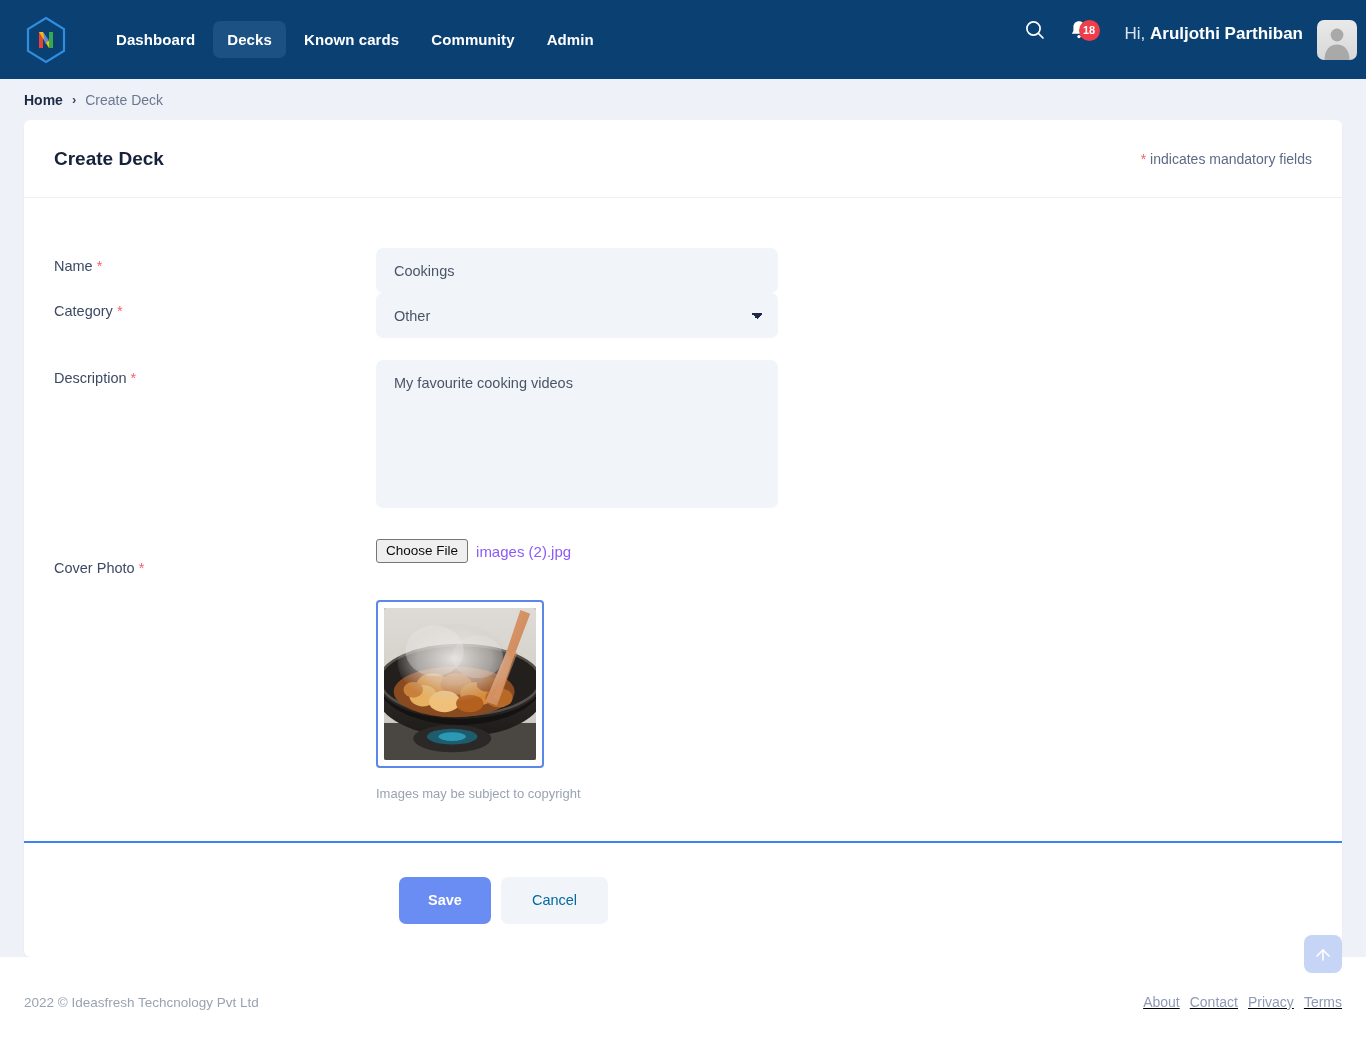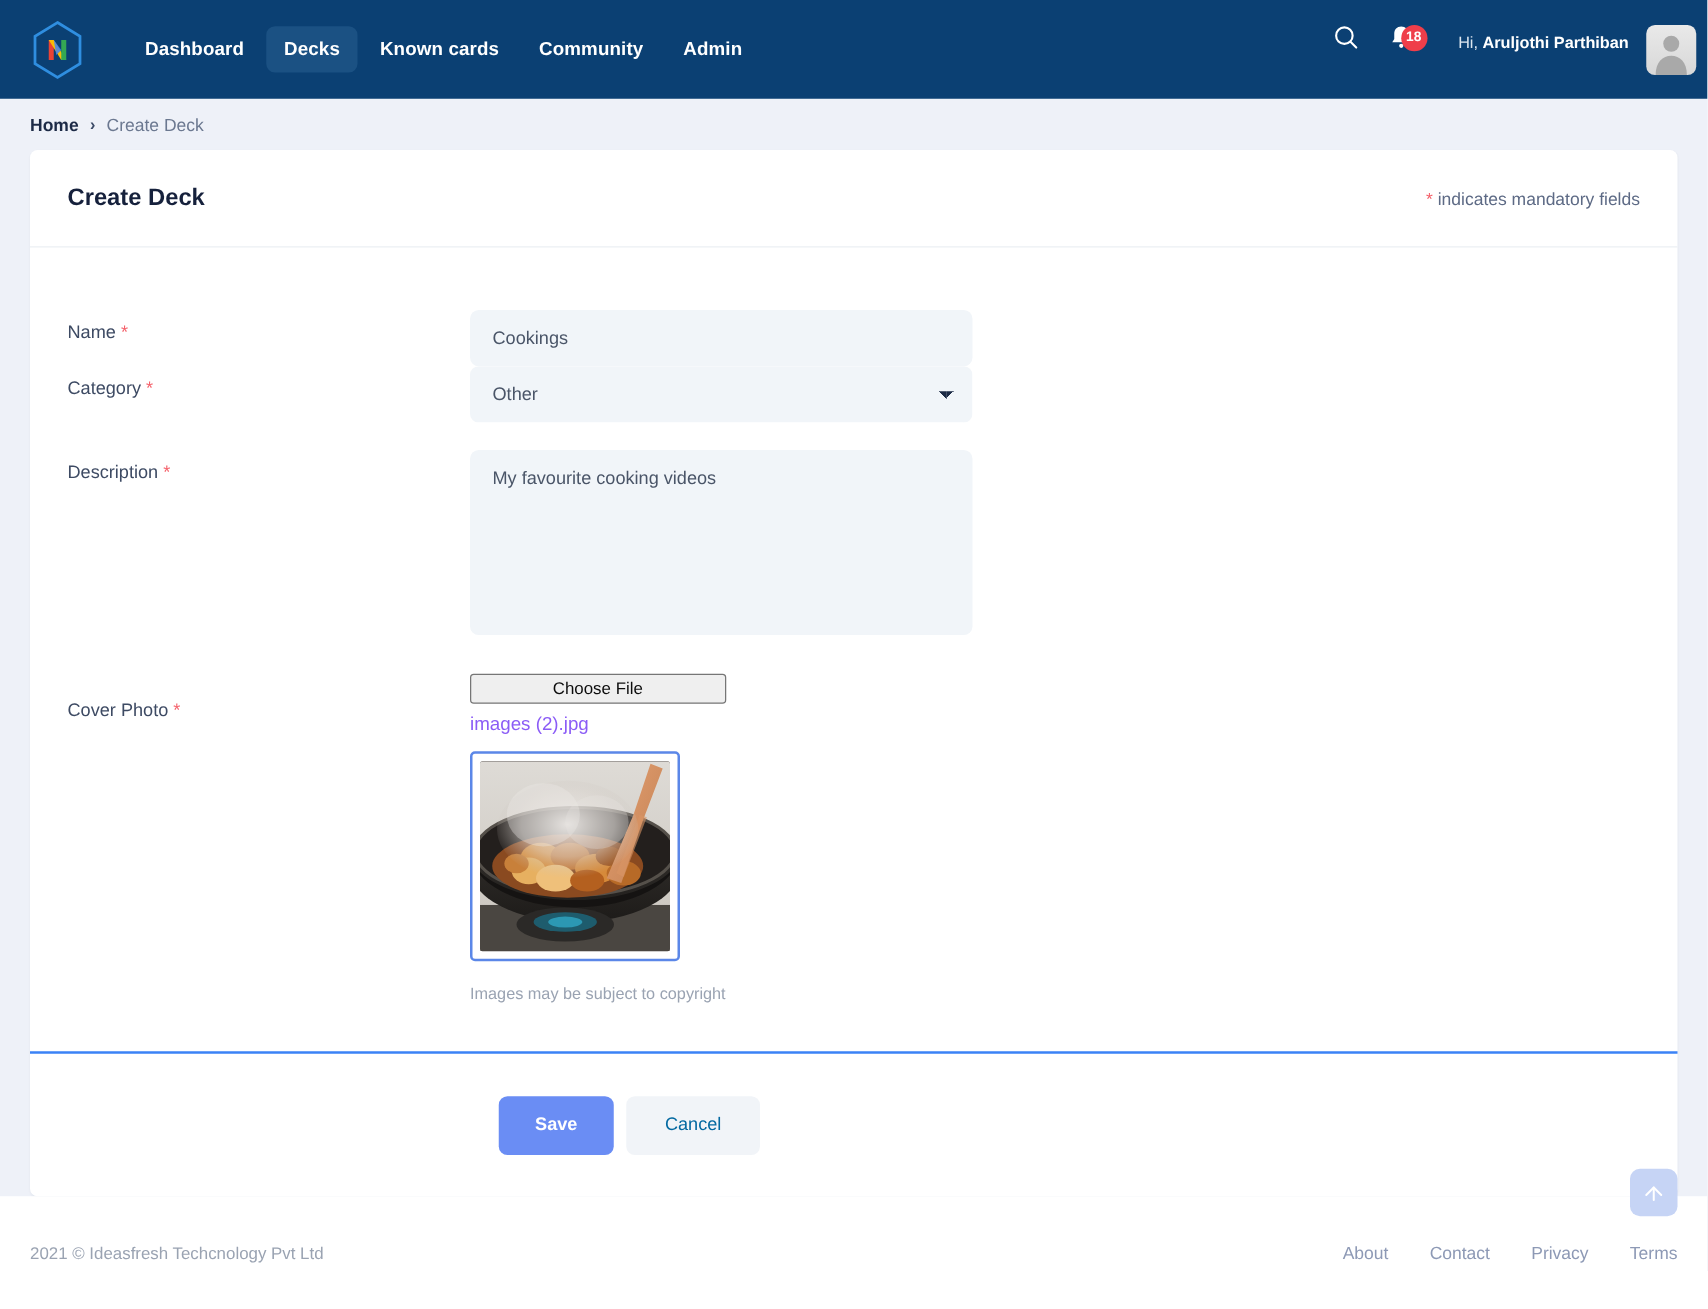--- a/index.html
+++ b/index.html
@@ -59,21 +59,21 @@
     background: #ef3e4a;
     color: #fff;
     font-size: 11px;
     font-weight: bold;
     display: flex; align-items: center; justify-content: center;
     padding: 0 4px;
     line-height: 1;
   }
   .greeting {
     color: #dbe5ef;
-    font-size: 13px;
+    font-size: 17px;
     margin: 0 14px 12px 24px;
     white-space: nowrap;
   }
   .greeting b { color: #ffffff; font-weight: bold; }
   .avatar {
     width: 40px; height: 40px;
     border-radius: 7px;
     background: linear-gradient(180deg,#e9e9e9 0%, #d8d8d8 100%);
     display: flex; align-items: flex-end; justify-content: center;
     overflow: hidden;
@@ -173,23 +173,23 @@
   }
 
   .row-category { margin-top: 0; }
   .row-name { margin-top: 22px; }
   .row-desc { margin-top: 22px; }
   .row-cover { margin-top: 26px; }
   .row-cover .form-label { padding-top: 22px; }
 
   .file-line {
     display: flex;
+    align-items: center;
     gap: 8px;
     height: 26px;
-    flex-direction: column;
   }
   .choose-file {
     background: #efefef;
     border: 1px solid #767676;
     border-radius: 3px;
     font-family: "Liberation Sans", sans-serif;
     font-size: 13.5px;
     color: #0c0c0c;
     padding: 3px 9px;
     cursor: pointer;
@@ -247,21 +247,22 @@
     background: #ffffff;
     display: flex;
     align-items: center;
     padding: 0 24px;
     position: relative;
   }
   .footer-copy { font-size: 13.5px; color: #9aa3b2; }
   .footer-links {
     margin-left: auto;
     display: flex;
-    gap: 33px;
+    gap: 10px;
+    text-decoration: underline;
   }
   .footer-link {
     font-size: 14px;
     color: #8d99b5;
     cursor: pointer;
     text-decoration: none;
   }
   .scroll-top {
     position: absolute;
     right: 24px;
@@ -446,21 +447,21 @@
 
   </div>
 
   <div class="card-foot">
     <button class="btn btn-save">Save</button>
     <button class="btn btn-cancel">Cancel</button>
   </div>
 </div>
 
 <div class="footer">
-  <div class="footer-copy">2021 © Ideasfresh Techcnology Pvt Ltd</div>
+  <div class="footer-copy">2022 © Ideasfresh Techcnology Pvt Ltd</div>
   <div class="footer-links">
     <a class="footer-link">About</a>
     <a class="footer-link">Contact</a>
     <a class="footer-link">Privacy</a>
     <a class="footer-link">Terms</a>
   </div>
   <div class="scroll-top">
     <svg width="20" height="20" viewBox="0 0 20 20">
       <path d="M4 12 L10 6 L16 12" fill="none" stroke="#ffffff" stroke-width="1.6" stroke-linecap="round" stroke-linejoin="round"></path>
       <line x1="10" y1="6" x2="10" y2="16" stroke="#ffffff" stroke-width="1.6" stroke-linecap="round"></line>

